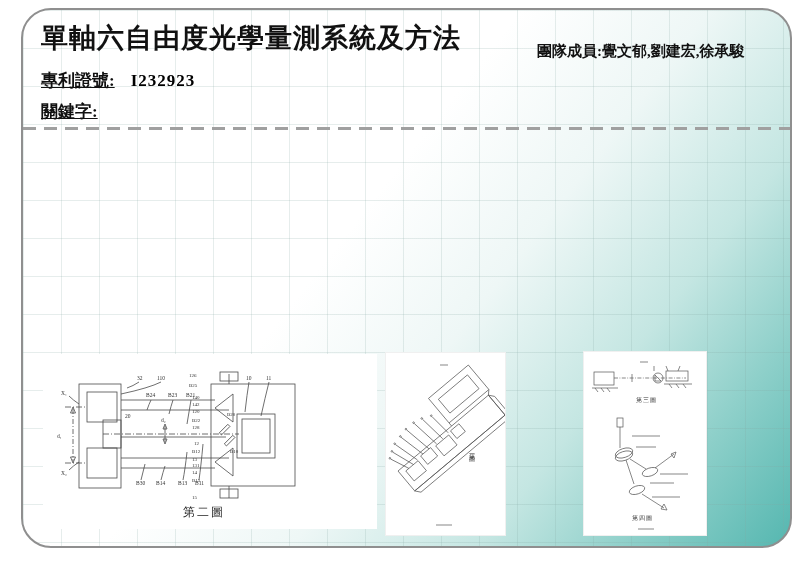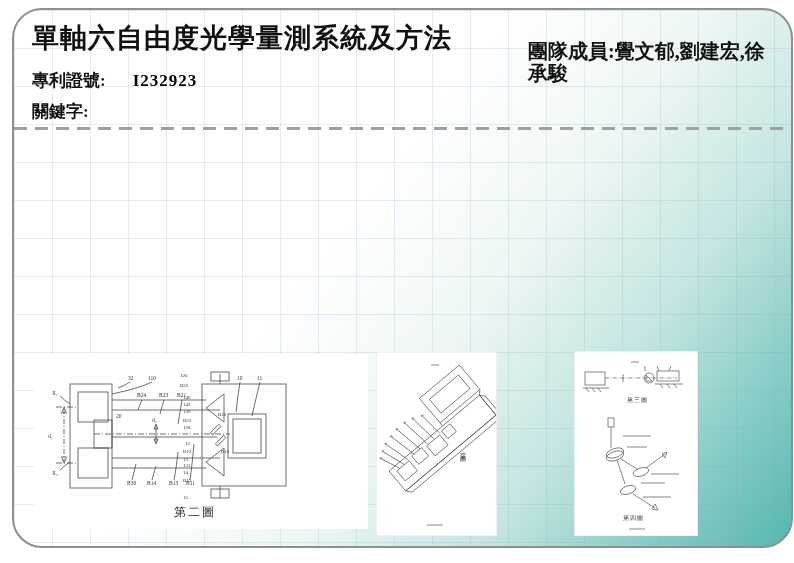--- a/index.html
+++ b/index.html
@@ -2,44 +2,43 @@
 <html><head>
 <meta charset="utf-8">
 <style>
   html,body{margin:0;padding:0;}
   body{
     width:794px;height:563px;position:relative;background:#ffffff;
     font-family:"Liberation Serif","DejaVu Serif",serif;
     overflow:hidden;
   }
   .card{
-    position:absolute;left:12px;top:8px;width:767px;height:536px;
+    position:absolute;left:21px;top:8px;width:767px;height:536px;
     border:2px solid #8f8f8f;border-radius:30px;
     background:linear-gradient(128deg,#ffffff 0%,#ffffff 42%,#eef7f6 58%,#c4e6e2 74%,#8fd0ca 86%,#55b7b0 100%);
     overflow:hidden;
-    padding-left:10px;
   }
   .grid-overlay{
     position:absolute;inset:0;z-index:0;pointer-events:none;
     background:
       repeating-linear-gradient(to right, rgba(130,165,160,0.20) 0 1px, transparent 1px 38px),
       repeating-linear-gradient(to bottom, rgba(130,165,160,0.20) 0 1px, transparent 1px 38px);
   }
   .content{position:absolute;inset:0;z-index:1;}
   .title{
     position:absolute;left:18px;top:10px;
     font-size:27px;font-weight:bold;color:#111;letter-spacing:1px;
   }
-  .meta-label{font-weight:bold;color:#111;}
+  .meta-label{font-weight:bold;color:#111;text-decoration:underline;}
   .patent-row{position:absolute;left:18px;top:59px;font-size:17px;}
-  .patent-no{margin-left:27px;font-weight:bold;letter-spacing:1px;}
+  .patent-no{margin-left:16px;font-weight:bold;letter-spacing:1px;}
   .keyword-row{position:absolute;left:18px;top:90px;font-size:17px;text-align:right;}
   .team-block{
     position:absolute;left:514px;top:30px;width:256px;
-    font-size:20px;font-weight:bold;color:#111;line-height:22px;
+    font-size:15px;font-weight:bold;color:#111;line-height:22px;
   }
   .contact-block{
     position:absolute;left:514px;top:88px;width:260px;
     font-size:16px;font-weight:bold;color:#111;
   }
   .divider{
     position:absolute;left:0;right:0;top:117px;height:3px;
     background:repeating-linear-gradient(to right,#a0a0a0 0 13px,transparent 13px 21px);
   }
   .abstract{

